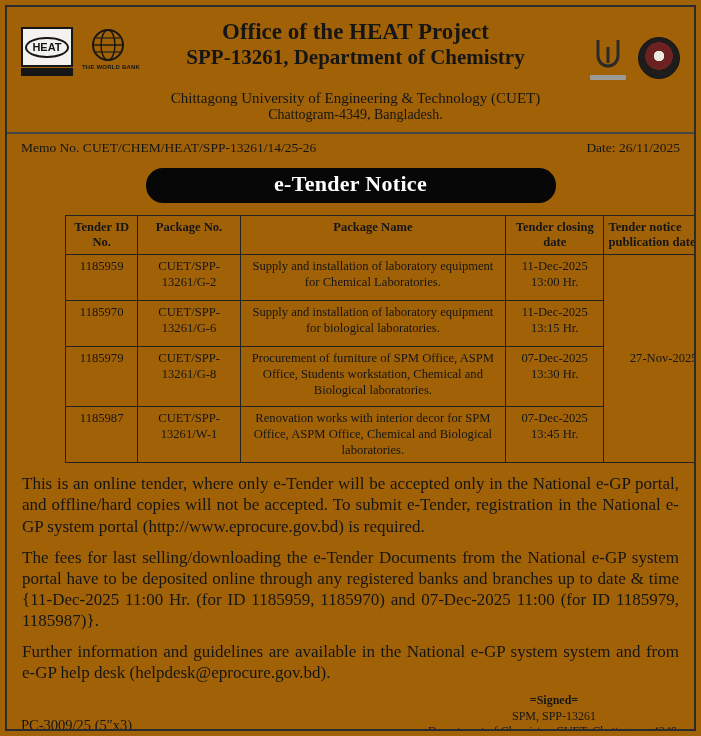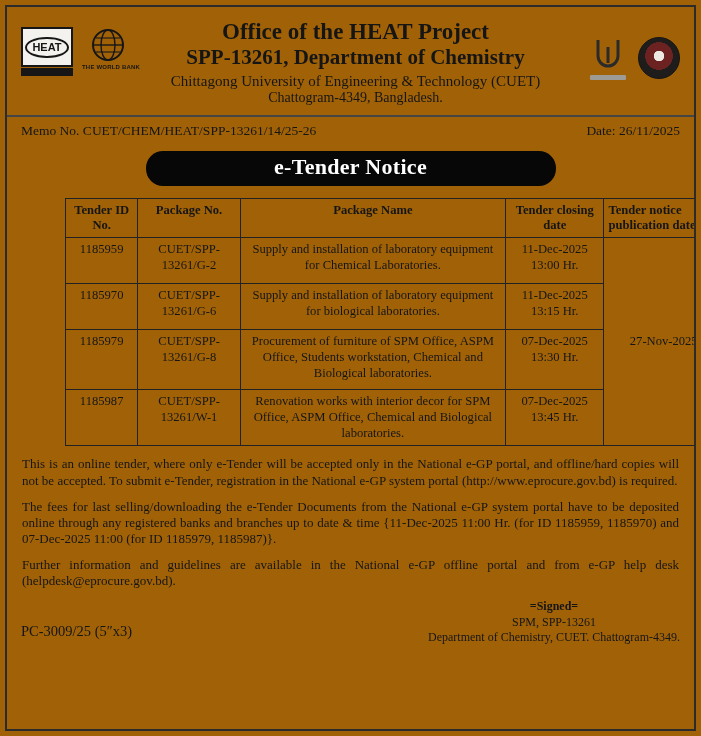--- a/index.html
+++ b/index.html
@@ -19,21 +19,21 @@
     overflow:hidden;
   }
 
   
   .header { display:flex; align-items:flex-start; }
   .logo-left { display:flex; gap:9px; align-items:flex-start; width:122px; padding-top:8px; }
   .logo-right { display:flex; gap:11px; align-items:flex-start; width:112px; padding-top:18px; justify-content:flex-end; }
   .titles { flex:1; text-align:center; }
   .t1 { font-size:23px; font-weight:bold; line-height:1.12; }
   .t2 { font-size:21px; font-weight:bold; line-height:1.2; }
-  .s1 { font-size:15px; margin-top:3px; line-height:1.15; }
+  .s1 { font-size:15px; margin-top:20px; line-height:1.15; }
   .s2 { font-size:14px; line-height:1.2; }
 
   .heat-logo { width:52px; }
   .heat-box {
     width:52px; height:40px; background:#f3f2ee; border:2px solid #161616;
     display:flex; align-items:center; justify-content:center;
   }
   .heat-text {
     font-family:"Liberation Sans", sans-serif; font-weight:bold; font-size:11px;
     color:#161616; border:2px solid #161616; border-radius:50%; padding:3px 5px; line-height:1;
@@ -75,21 +75,21 @@
   th, td { border:1px solid #222222; padding:4px 4px; vertical-align:top; overflow-wrap:break-word; }
   th { font-weight:bold; text-align:center; line-height:1.2; }
   th.left { text-align:left; }
   col.c1 { width:72px; } col.c2 { width:102px; } col.c3 { width:264px; }
   col.c4 { width:98px; } col.c5 { width:119px; }
   td { text-align:center; line-height:1.25; }
   tr.r1 { height:46px; } tr.r2 { height:46px; } tr.r3 { height:60px; } tr.r4 { height:56px; }
   td.pub { vertical-align:middle; text-align:center; }
 
   
-  .para { margin:10px 1px 0; font-size:13px; line-height:1.24; text-align:justify; }
+  .para { margin:10px 1px 0; font-size:17px; line-height:1.24; text-align:justify; }
 
   
   .footer { display:flex; justify-content:space-between; align-items:flex-end; margin-top:10px; }
   .print-ref { font-size:14.5px; padding-bottom:6px; }
   .sign-block { text-align:center; font-size:12px; line-height:1.3; }
   .sign-block .signed { font-weight:bold; }
 </style>
 </head>
 <body>
 
@@ -199,21 +199,21 @@
           <td>
             <div>07-Dec-2025</div>
             <div>13:45 Hr.</div>
           </td>
         </tr>
       </tbody>
     </table>
 
     <p class="para">This is an online tender, where only e-Tender will be accepted only in the National e-GP portal, and offline/hard copies will not be accepted. To submit e-Tender, registration in the National e-GP system portal (http://www.eprocure.gov.bd) is required.</p>
     <p class="para">The fees for last selling/downloading the e-Tender Documents from the National e-GP system portal have to be deposited online through any registered banks and branches up to date &amp; time {11-Dec-2025 11:00 Hr. (for ID 1185959, 1185970) and 07-Dec-2025 11:00 (for ID 1185979, 1185987)}.</p>
-    <p class="para">Further information and guidelines are available in the National e-GP offline portal and from e-GP help desk (helpdesk@eprocure.gov.bd).</p>
+    <p class="para">Further information and guidelines are available in the National e-GP system system and from e-GP help desk (helpdesk@eprocure.gov.bd).</p>
 
     <div class="footer">
       <div class="print-ref">PC-3009/25 (5″x3)</div>
       <div class="sign-block">
         <div class="signed">=Signed=</div>
         <div>SPM, SPP-13261</div>
         <div>Department of Chemistry, CUET. Chattogram-4349.</div>
       </div>
     </div>
 

